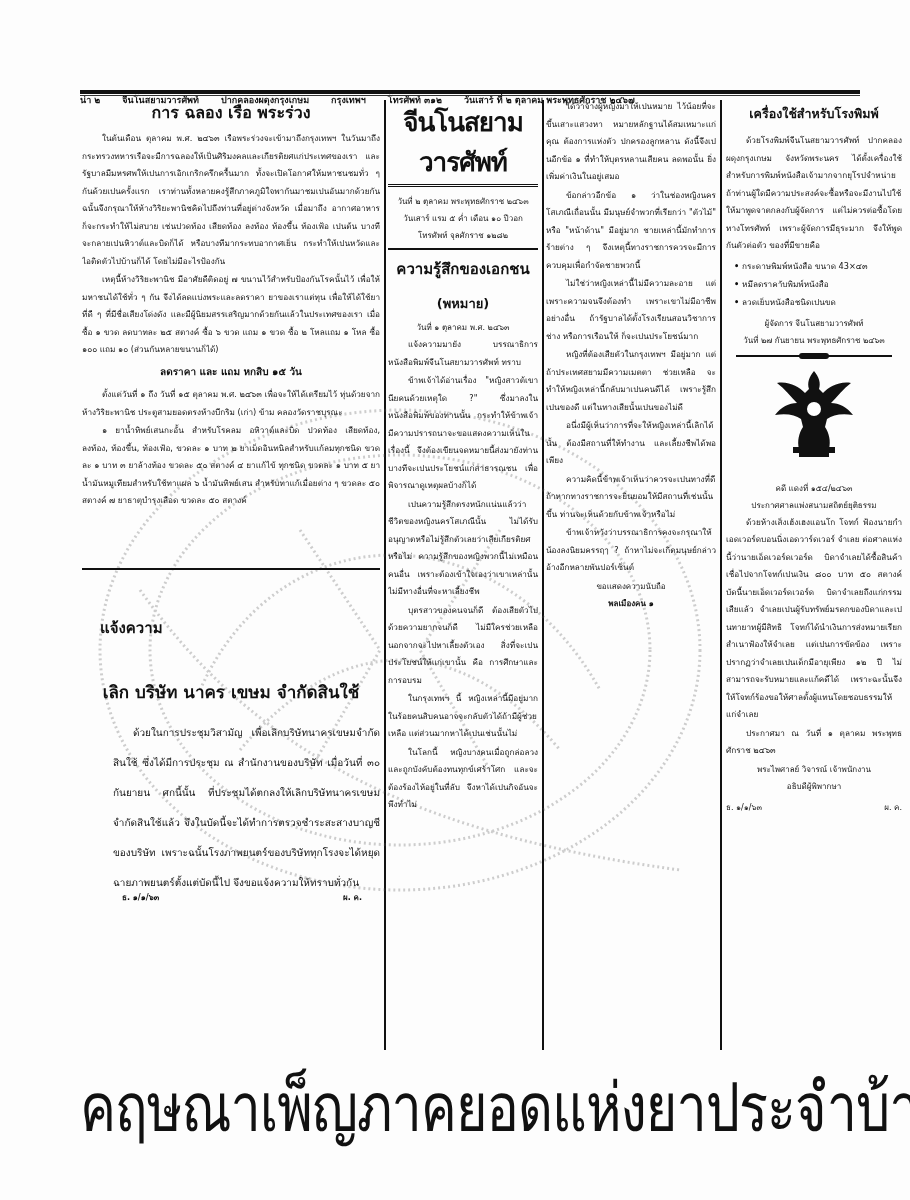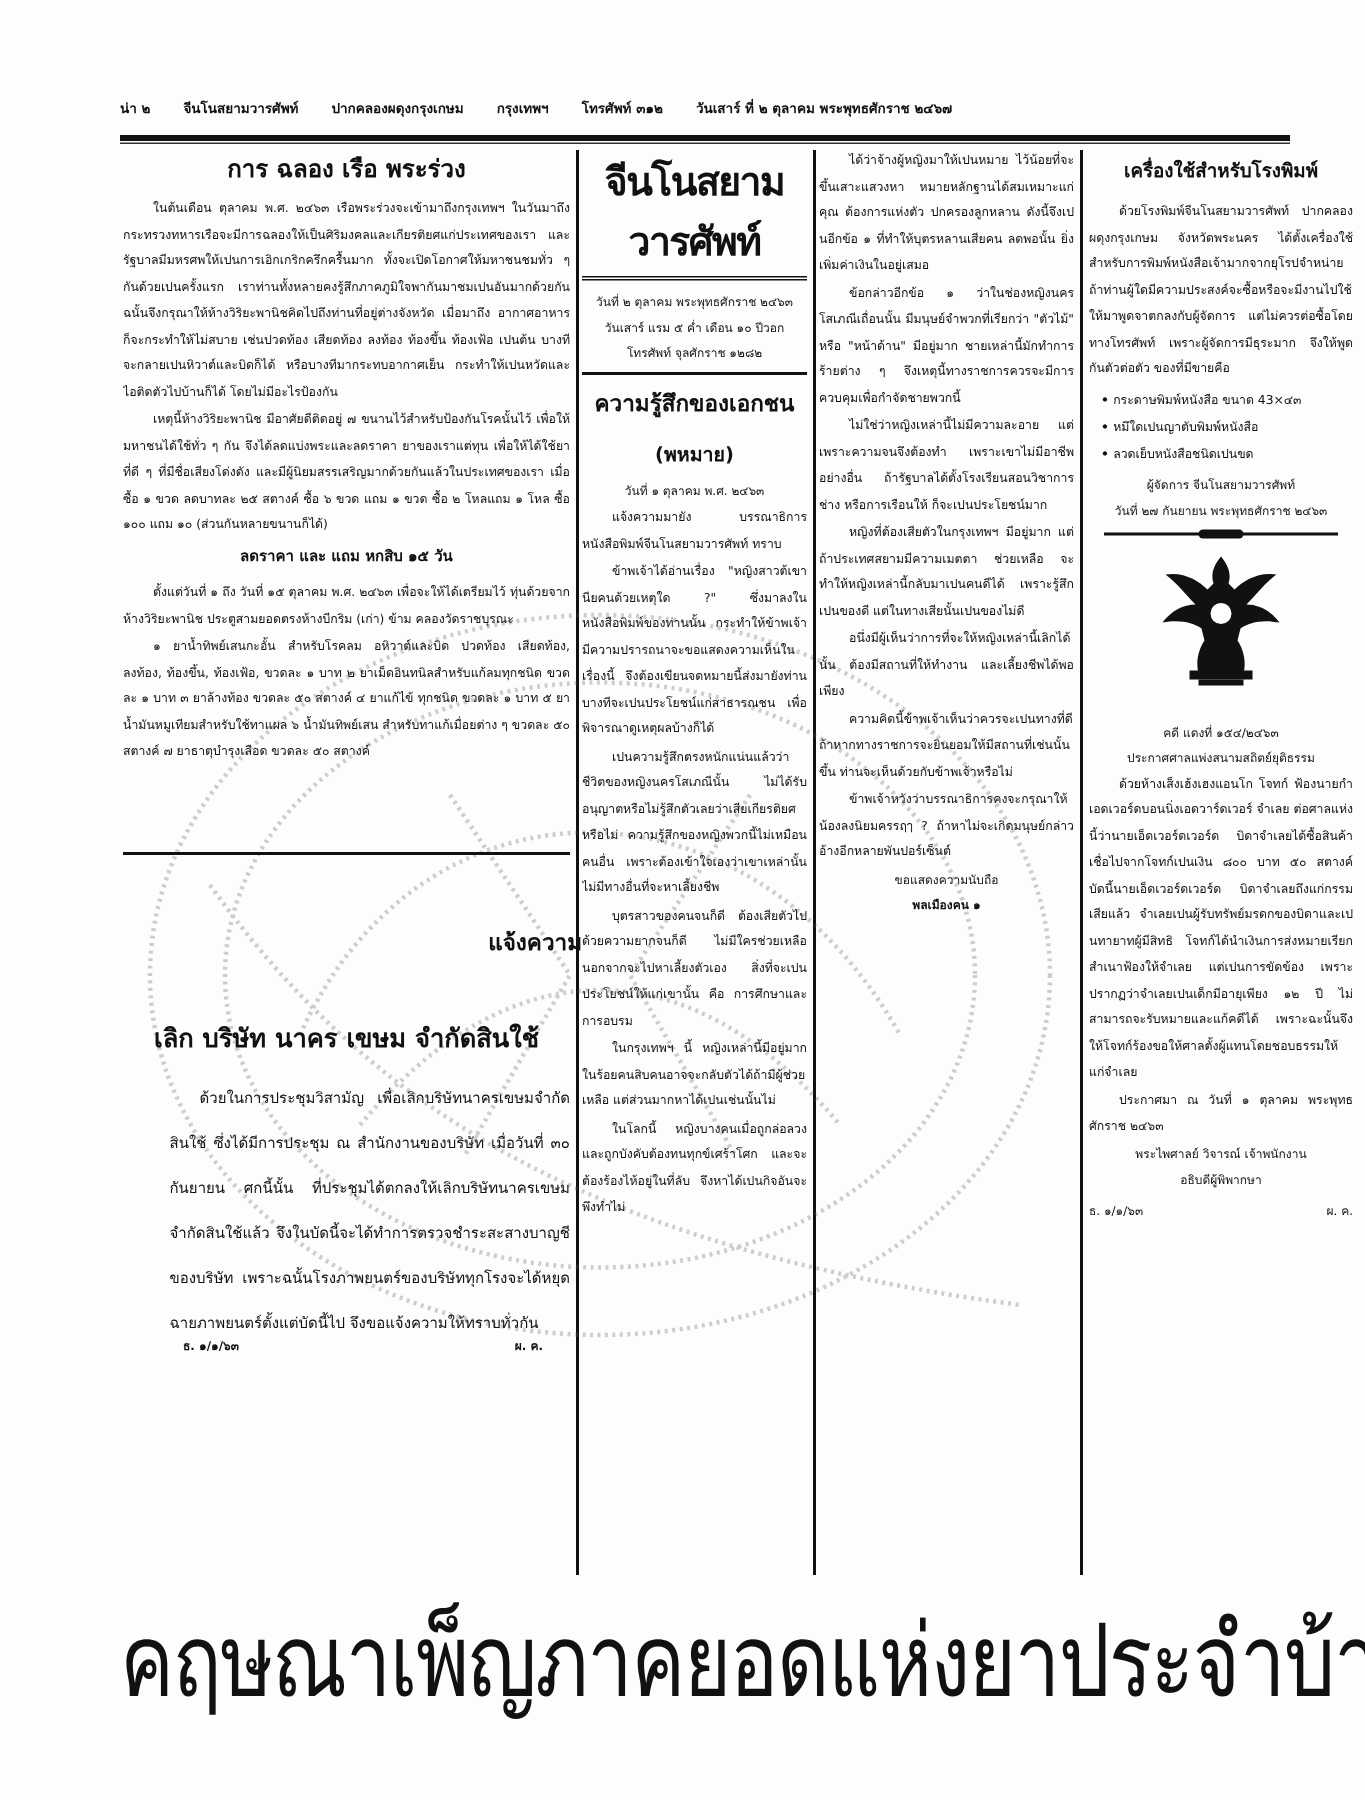--- a/index.html
+++ b/index.html
@@ -2,21 +2,21 @@
 <html><head>
   <meta charset="utf-8">
   <style>
     * { box-sizing: border-box; margin: 0; padding: 0; }
     html, body { width: 910px; height: 1200px; background: #ffffff; overflow: hidden; }
     body { font-family: "DejaVu Sans", sans-serif; color: #111; position: relative; }
 
     .page { position: absolute; left: 0; top: 0; width: 910px; height: 1200px; background: #fdfdfd; }
 
     
-    .masthead-bar { position: absolute; left: 80px; top: 64px; width: 780px; height: 16px; display: flex; align-items: center; font-size: 9px; font-weight: bold; white-space: nowrap; }
+    .masthead-bar { position: absolute; left: 80px; top: 92px; width: 780px; height: 16px; display: flex; align-items: center; font-size: 9px; font-weight: bold; white-space: nowrap; }
     .masthead-bar span { margin-right: 22px; }
     .masthead-rule { position: absolute; left: 80px; top: 90px; width: 780px; height: 4px; background: #111; }
     .masthead-rule2 { position: absolute; left: 80px; top: 95px; width: 780px; height: 1px; background: #333; }
 
     
     .col { position: absolute; top: 98px; font-size: 8.2px; line-height: 17.5px; text-align: justify; overflow: hidden; }
     .col p { text-indent: 20px; margin-bottom: 1px; }
     .col-1 { left: 82px; width: 298px; height: 470px; }
     .col-2 { left: 388px; width: 150px; height: 940px; }
     .col-3 { left: 546px; width: 170px; height: 880px; }
@@ -41,21 +41,21 @@
     .bullets li::before { content: "• "; font-weight: bold; }
 
     .ornament-rule { height: 2px; background: #111; margin: 6px 10px; position: relative; }
     .ornament-rule::after { content: ""; position: absolute; left: 50%; top: -2px; width: 30px; height: 6px; margin-left: -15px; background: #111; border-radius: 3px; }
 
     .garuda { width: 90px; height: 100px; margin: 6px auto 10px auto; display: block; }
 
     
     .notice { position: absolute; left: 82px; top: 568px; width: 298px; height: 470px; }
     .notice-rule { position: absolute; left: 0; top: 0; width: 298px; height: 2px; background: #111; }
-    .notice-title { position: absolute; left: 8px; width: 298px; top: 48px; text-align: right; font-size: 15px; font-weight: bold; }
+    .notice-title { position: absolute; left: 18px; width: 298px; top: 48px; text-align: left; font-size: 15px; font-weight: bold; }
     .notice-head { position: absolute; left: 0; width: 298px; top: 110px; text-align: center; font-size: 17px; font-weight: bold; }
     .notice-body { position: absolute; left: 0; top: 150px; width: 298px; font-size: 10px; line-height: 30px; text-align: justify; }
     .notice-body p { text-indent: 20px; margin-left: 31px; }
     .notice-sign { position: absolute; left: 40px; top: 323px; width: 240px; display: flex; justify-content: space-between; font-size: 8px; font-weight: bold; }
 
     
     .seal { position: absolute; left: 80px; top: 390px; width: 640px; height: 520px; pointer-events: none; opacity: .28; }
 
     .signature-row { display: flex; justify-content: space-between; font-size: 8px; margin-top: 4px; }
 
@@ -142,21 +142,21 @@
     <p>ข้าพเจ้าหวังว่าบรรณาธิการคงจะกรุณาให้น้องลงนิยมครรฤๅ ? ถ้าหาไม่จะเกิดมนุษย์กล่าวอ้างอีกหลายพันปอร์เซ็นต์</p>
     <div class="dateline">ขอแสดงความนับถือ</div>
     <div class="dateline" style="font-weight:bold;">พลเมืองคน ๑</div>
   </div>
 
   <div class="col col-4">
     <div class="headline h-right">เครื่องใช้สำหรับโรงพิมพ์</div>
     <p>ด้วยโรงพิมพ์จีนโนสยามวารศัพท์ ปากคลองผดุงกรุงเกษม จังหวัดพระนคร ได้ตั้งเครื่องใช้สำหรับการพิมพ์หนังสือเจ้ามากจากยุโรปจำหน่าย ถ้าท่านผู้ใดมีความประสงค์จะซื้อหรือจะมีงานไปใช้ ให้มาพูดจาตกลงกับผู้จัดการ แต่ไม่ควรต่อซื้อโดยทางโทรศัพท์ เพราะผู้จัดการมีธุระมาก จึงให้พูดกันตัวต่อตัว ของที่มีขายคือ</p>
     <ul class="bullets">
       <li>กระดาษพิมพ์หนังสือ ขนาด 43×๔๓</li>
-      <li>หมึใดเปนญาตับพิมพ์หนังสือ</li>
+      <li>หมึลดราคาับพิมพ์หนังสือ</li>
       <li>ลวดเย็บหนังสือชนิดเปนขด</li>
     </ul>
     <div class="dateline">ผู้จัดการ จีนโนสยามวารศัพท์</div>
     <div class="dateline">วันที่ ๒๗ กันยายน พระพุทธศักราช ๒๔๖๓</div>
     <div class="ornament-rule"></div>
 
     <svg class="garuda" viewBox="0 0 90 100">
       <g fill="#111">
         <path d="M45 8 C 40 14, 38 20, 40 26 L 36 30 C 30 24, 20 18, 8 20 C 16 26, 22 34, 28 40 C 20 40, 12 44, 6 52 C 18 50, 26 52, 32 56 L 34 64 C 30 70, 28 78, 30 86 L 60 86 C 62 78, 60 70, 56 64 L 58 56 C 64 52, 72 50, 84 52 C 78 44, 70 40, 62 40 C 68 34, 74 26, 82 20 C 70 18, 60 24, 54 30 L 50 26 C 52 20, 50 14, 45 8 Z"></path>
         <rect x="24" y="84" width="42" height="6"></rect>

